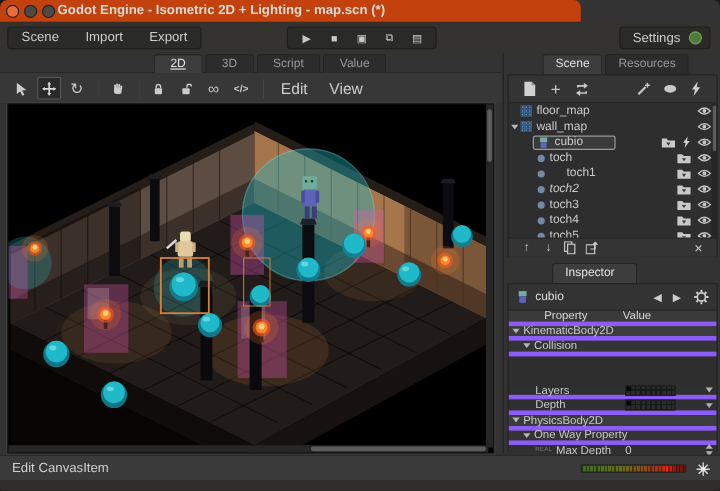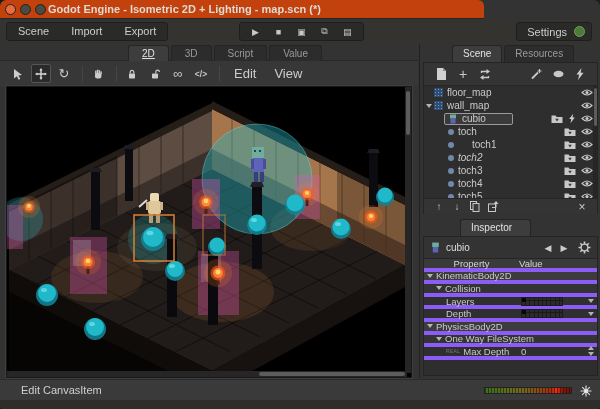--- a/index.html
+++ b/index.html
@@ -95,21 +95,21 @@
   .spin .dn{width:0;height:0;border-left:3px solid transparent;border-right:3px solid transparent;border-top:4px solid #b0b0b0;}
   .drop{width:0;height:0;border-left:3.5px solid transparent;border-right:3.5px solid transparent;border-top:4.5px solid #b0b0b0;}
   .bitmask{position:absolute;left:97px;width:42px;height:9px;background:
       repeating-linear-gradient(90deg, rgba(0,0,0,0) 0 3.2px, #191919 3.2px 4.2px),
       repeating-linear-gradient(0deg, rgba(0,0,0,0) 0 3.5px, #191919 3.5px 4.5px),
       #2b2b2b;border:1px solid #1c1c1c;}
   .bitmask::before{content:"";position:absolute;left:0;top:0;width:4px;height:4px;background:#060606;}
 
   
   #statusbar{left:0;top:379px;width:600px;height:21px;background:#3a3a3a;border-top:1px solid #2a2a2a;display:flex;align-items:center;}
-  #status-label{font-size:11px;color:#cfcfcf;margin-left:21px;}
+  #status-label{font-size:11px;color:#cfcfcf;margin-left:10px;}
   #perf-meter{position:absolute;right:28px;top:7px;width:88px;height:7px;border:1px solid #222;background:
       repeating-linear-gradient(90deg, rgba(0,0,0,0.45) 0 1px, rgba(0,0,0,0) 1px 3px),
       linear-gradient(90deg,#3f6d1f 0%,#6d6d1f 40%,#8a4a1a 62%,#b02a12 78%,#ff2a10 83%,#8a1a0a 90%,#6a140a 100%);}
   #bottom-strip{left:0;top:400px;width:600px;height:9px;background:#2e2d2a;}
 </style>
 </head>
 <body>
 
 <div id="win">
 
@@ -682,41 +682,41 @@
           <span class="pv">Value</span>
         </div>
         <div class="prow cat">
           <span class="pexp"></span>
           <span class="pname">KinematicBody2D</span>
         </div>
         <div class="prow grp" style="padding-left:9px;">
           <span class="pexp"></span>
           <span class="pname">Collision</span>
         </div>
-        <div class="prow prop" style="padding-left:22px;">
+        <div class="prow prop" style="padding-left:22px;margin-top:24px;">
           <span class="pname">Layers</span>
           <span class="bitmask"></span>
           <span class="pctrl">
               <span class="drop"></span>
             </span>
         </div>
         <div class="prow prop" style="padding-left:22px;">
           <span class="pname">Depth</span>
           <span class="bitmask"></span>
           <span class="pctrl">
               <span class="drop"></span>
             </span>
         </div>
         <div class="prow cat">
           <span class="pexp"></span>
           <span class="pname">PhysicsBody2D</span>
         </div>
         <div class="prow grp" style="padding-left:9px;">
           <span class="pexp"></span>
-          <span class="pname">One Way FileSystem</span>
+          <span class="pname">One Way Property</span>
         </div>
         <div class="prow prop" style="padding-left:22px;">
           <span class="ptag">REAL</span>
           <span class="pname">Max Depth</span>
           <span class="pval">0</span>
           <span class="pctrl">
               <span class="spin">
                 <span class="up"></span>
                 <span class="dn"></span>
               </span>

